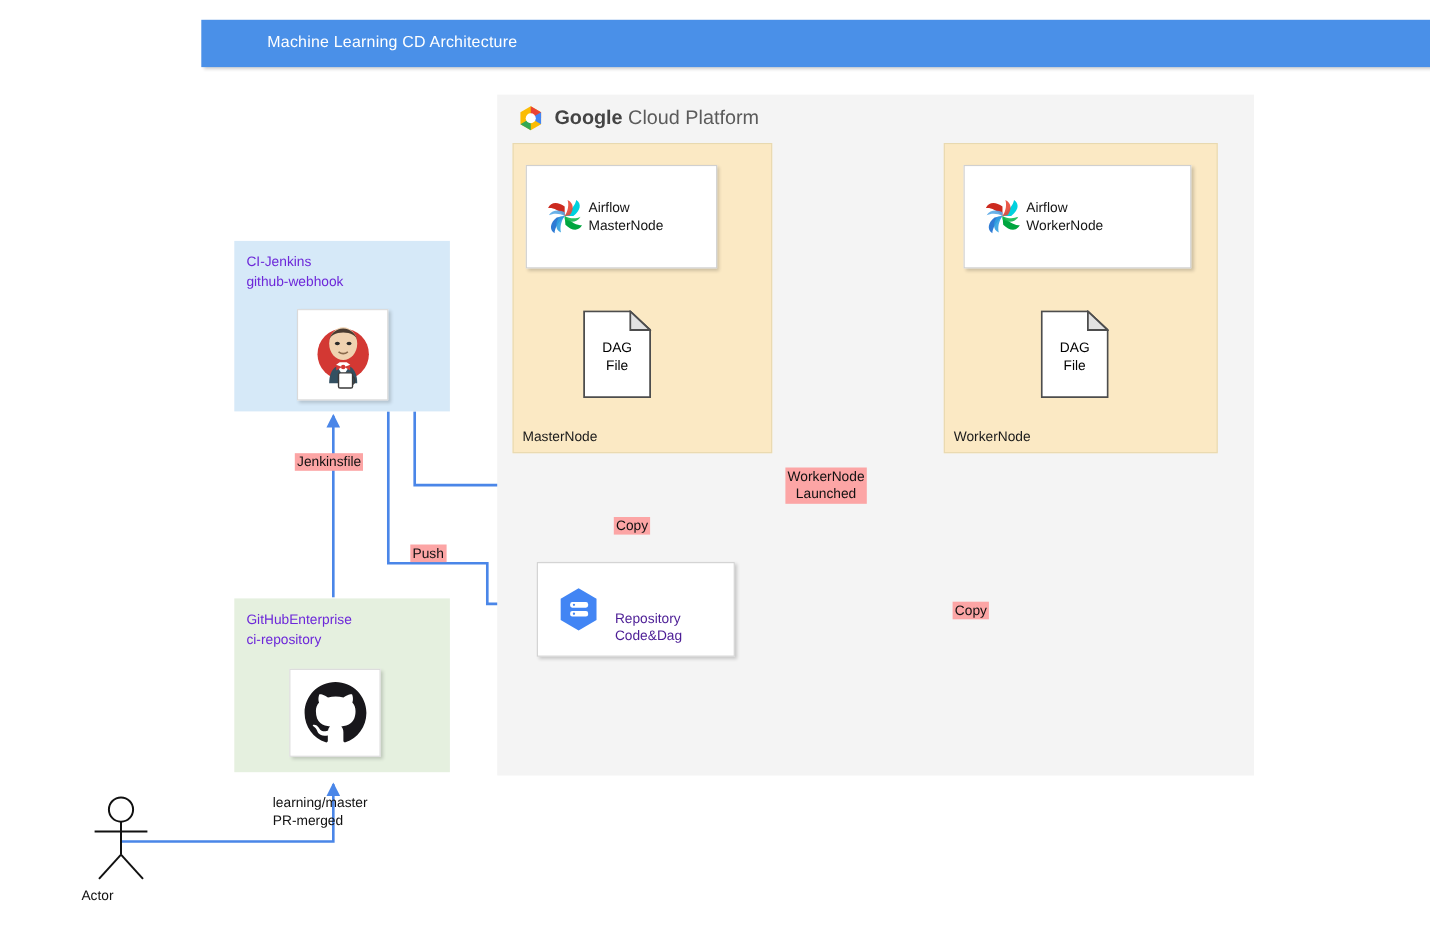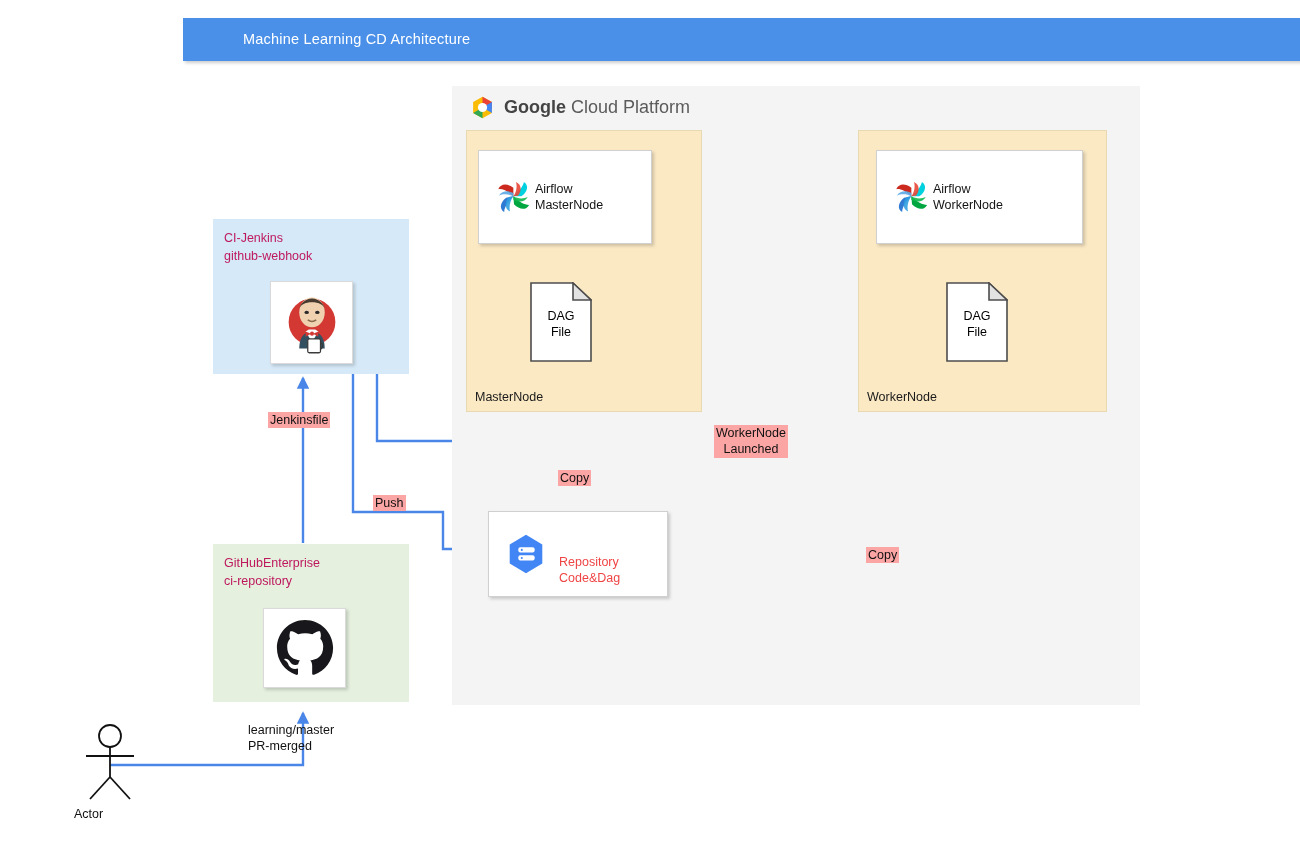--- a/index.html
+++ b/index.html
@@ -39,31 +39,31 @@
   .docicon{position:absolute;width:62px;height:80px;}
   #dag-master{left:530px;top:282px;}
   #dag-worker{left:946px;top:282px;}
   .docicon .doctext{position:absolute;left:0;top:26px;width:62px;text-align:center;
       font-size:12.5px;line-height:1.3;color:#000000;}
 
   
   #jenkins-panel{left:213px;top:219px;width:196px;height:155px;background:#d6e9f8;}
   #github-panel{left:213px;top:544px;width:196px;height:158px;background:#e5f0df;}
   .panel-label{position:absolute;left:11px;top:11px;font-size:12.5px;line-height:1.42;
-      color:#be185d;white-space:nowrap;}
+      color:#6d28d9;white-space:nowrap;}
   .logo-card{position:absolute;background:#ffffff;border:1px solid #dadada;
       box-shadow:2px 2px 3px rgba(0,0,0,.17);display:flex;align-items:center;justify-content:center;}
   #jenkins-logo-card{left:270px;top:281px;width:81px;height:81px;}
   #github-logo-card{left:263px;top:608px;width:81px;height:78px;}
 
   
   #repository-box{left:488px;top:511px;width:180px;height:86px;background:#ffffff;
       border:1px solid #d0d0d0;box-shadow:2px 2px 3px rgba(0,0,0,.18);
       display:flex;align-items:center;gap:10px;padding-left:14px;box-sizing:border-box;}
-  #repository-box .rlabel{font-size:12.5px;line-height:1.3;color:#ef4444;white-space:nowrap;margin-top:32px;}
+  #repository-box .rlabel{font-size:12.5px;line-height:1.3;color:#4c1d95;white-space:nowrap;margin-top:32px;}
 
   
   .edge-label{position:absolute;font-size:12.5px;line-height:1.3;color:#111;
       background:#fca5a5;white-space:nowrap;padding:0 2px;}
   .edge-label.oncanvas{background:transparent;}
   .edge-label.ctr{text-align:center;}
 
   #label-jenkinsfile{left:268px;top:412px;}
   #label-push{left:373px;top:495px;}
   #label-copy-1{left:558px;top:470px;}

